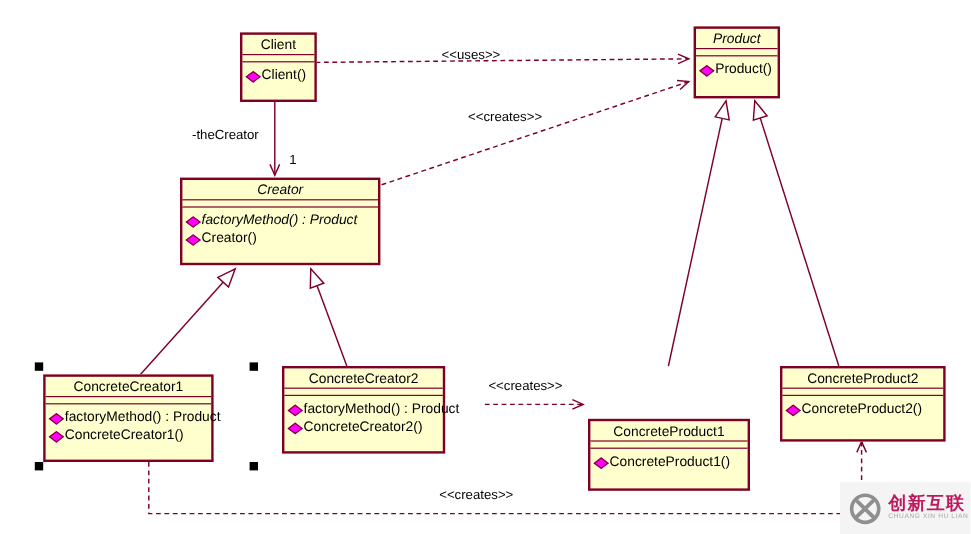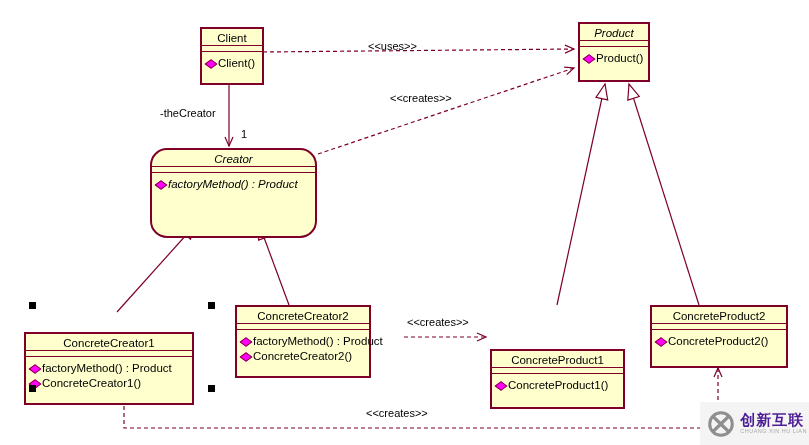--- a/index.html
+++ b/index.html
@@ -15,21 +15,21 @@
   .uml-class .ops{flex:1;padding:4px 2px 2px 4px;font-size:11.5px;}
   .op{display:flex;align-items:center;line-height:15px;white-space:nowrap;}
   .op.italic span.optext{font-style:italic;}
   .diamond{width:6px;height:6px;background:#FF00FF;border:1px solid #7E0029;
            transform:rotate(45deg) skew(-8deg,-8deg);display:inline-block;flex:0 0 auto;margin:0 3px 0 1px;}
   .lbl{position:absolute;font-size:11px;color:#000;white-space:nowrap;}
   .handle{position:absolute;width:7px;height:7px;background:#000;}
   #watermark{position:absolute;left:700px;top:402px;width:109px;height:43px;background:#f4f4f4;
              display:flex;align-items:center;justify-content:flex-end;padding-right:2px;box-sizing:border-box;}
   #watermark .wm-text{display:flex;flex-direction:column;align-items:flex-start;margin-left:3px;}
-  #watermark .wm-cn{font-size:15px;font-weight:bold;color:#4c1d95;letter-spacing:1px;line-height:16px;}
+  #watermark .wm-cn{font-size:15px;font-weight:bold;color:#be185d;letter-spacing:1px;line-height:16px;}
   #watermark .wm-en{font-size:5.5px;color:#a8a8a8;letter-spacing:.5px;line-height:7px;}
 </style>
 </head>
 <body>
 
 <div id="stage">
 
   <svg class="layer" width="809" height="445" viewBox="0 0 809 445">
     <defs>
       <marker id="stick" markerWidth="12" markerHeight="12" refX="10" refY="5" orient="auto" markerUnits="userSpaceOnUse">
@@ -71,32 +71,36 @@
     <div class="title">Client</div>
     <div class="attrs"></div>
     <div class="ops">
       <div class="op">
         <span class="diamond"></span>
         <span class="optext">Client()</span>
       </div>
     </div>
   </div>
 
-  <div class="uml-class abstract" style="left:150px;top:148px;width:167px;height:90px;border-radius:17px;">
+  <div class="uml-class abstract" style="left:150px;top:148px;width:167px;height:73px;">
     <div class="title">Creator</div>
     <div class="attrs"></div>
     <div class="ops">
       <div class="op italic">
         <span class="diamond"></span>
         <span class="optext">factoryMethod() : Product</span>
       </div>
+      <div class="op">
+        <span class="diamond"></span>
+        <span class="optext">Creator()</span>
+      </div>
     </div>
   </div>
 
-  <div class="uml-class" style="left:24px;top:312px;width:170px;height:73px;margin-top:20px;">
+  <div class="uml-class" style="left:36px;top:312px;width:142px;height:73px;">
     <div class="title">ConcreteCreator1</div>
     <div class="attrs"></div>
     <div class="ops">
       <div class="op">
         <span class="diamond"></span>
         <span class="optext">factoryMethod() : Product</span>
       </div>
       <div class="op">
         <span class="diamond"></span>
         <span class="optext">ConcreteCreator1()</span>

